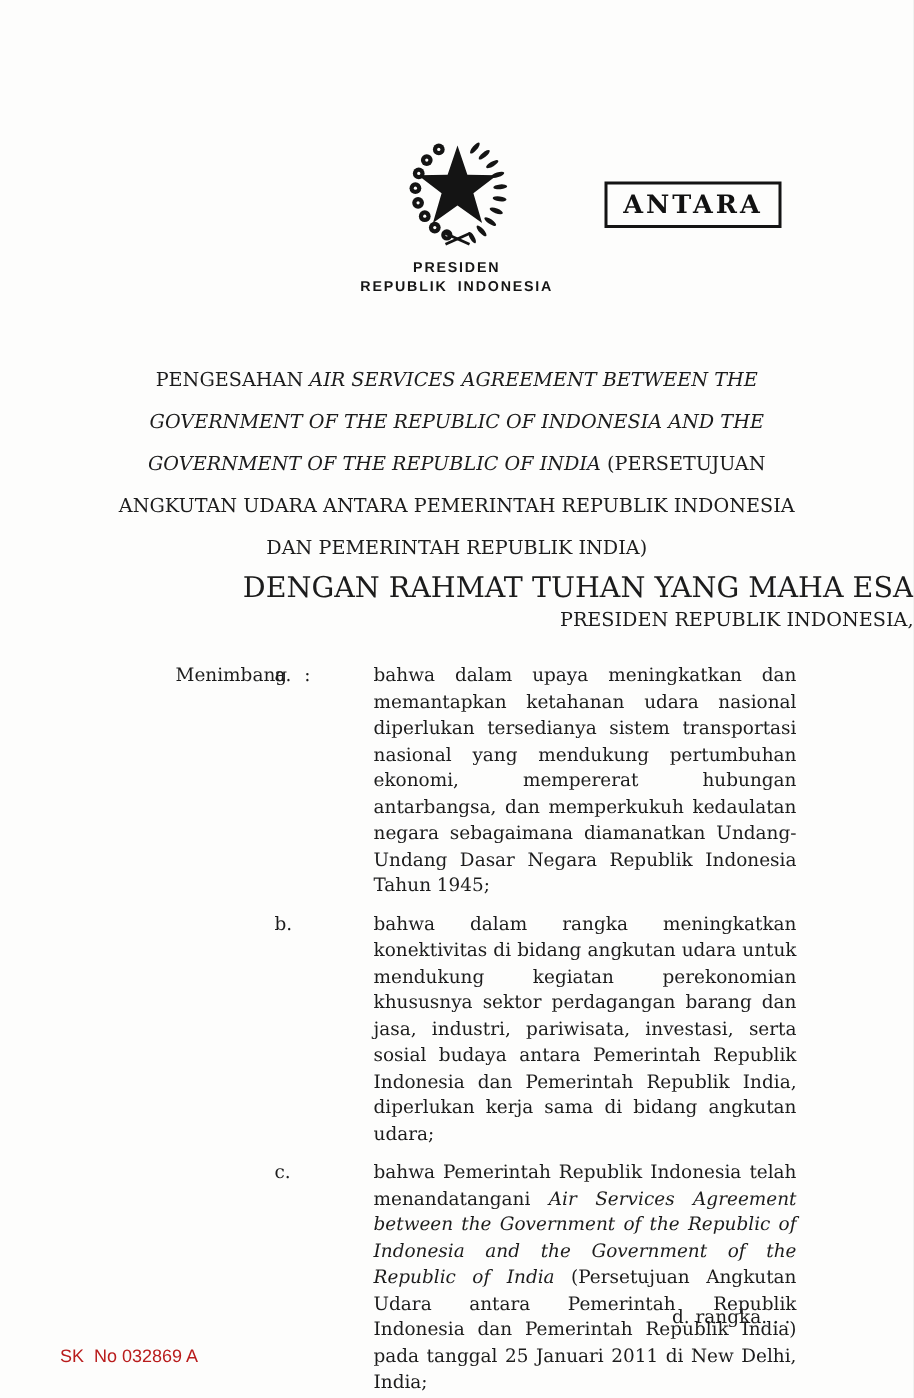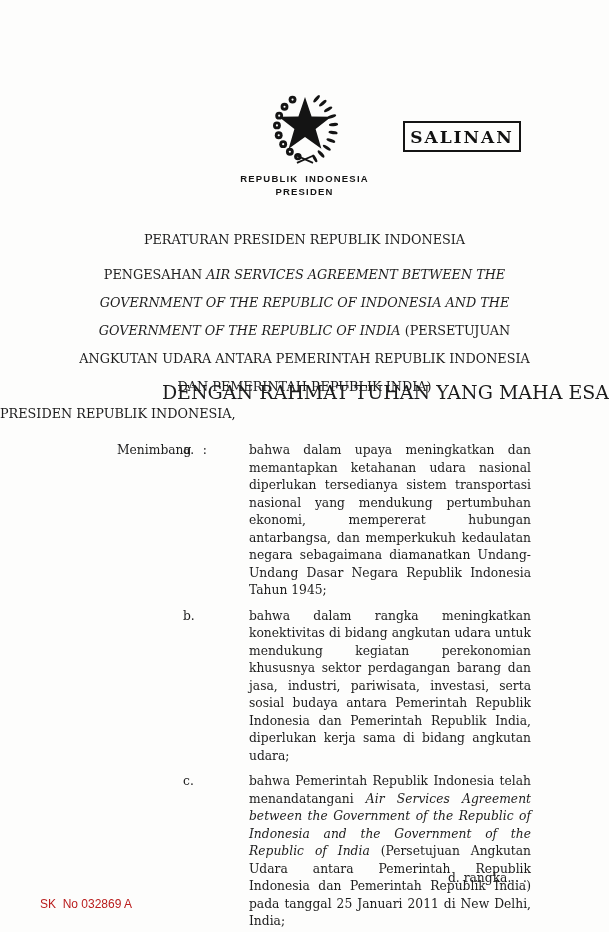--- a/index.html
+++ b/index.html
@@ -73,21 +73,21 @@
     position: absolute;
     top: 381px;
     left: 0; width: 100%;
     text-align: right;
     font-size: 19px;
   }
   .authority {
     position: absolute;
     top: 406px;
     left: 0; width: 100%;
-    text-align: left;
+    text-align: right;
     font-size: 12.8px;
   }
 
   
   .considering {
     position: absolute;
     top: 442px;
     left: 78px;
     width: 453px;
     font-size: 12.3px;
@@ -166,28 +166,27 @@
         <ellipse cx="79.5" cy="67" rx="1.8" ry="5.2" transform="rotate(124 79.5 67)"></ellipse>
         <ellipse cx="73" cy="74" rx="1.8" ry="5.2" transform="rotate(138 73 74)"></ellipse>
         <ellipse cx="66" cy="79" rx="1.7" ry="4.8" transform="rotate(150 66 79)"></ellipse>
       </g>
 
       <g stroke="#141414" stroke-width="2" fill="none">
         <path d="M46,84 L64,76"></path>
         <path d="M64,84 L46,76"></path>
       </g>
     </svg>
+    <div class="lh-line">PRESIDEN</div>
     <div class="lh-line">REPUBLIK  INDONESIA</div>
-    <div class="lh-line">PRESIDEN</div>
   </div>
 
-  <div class="salinan">SALINAN</div>
+  <div class="salinan">ANTARA</div>
 
   <div class="title-block">
-    <div>PERATURAN PRESIDEN REPUBLIK INDONESIA</div>
     <div class="title-subject"><span>PENGESAHAN </span><span style="font-style: italic;">AIR SERVICES AGREEMENT BETWEEN THE GOVERNMENT OF THE REPUBLIC OF INDONESIA AND THE GOVERNMENT OF THE REPUBLIC OF INDIA</span><span> (PERSETUJUAN ANGKUTAN UDARA ANTARA PEMERINTAH REPUBLIK INDONESIA DAN PEMERINTAH REPUBLIK INDIA)</span></div>
   </div>
 
   <div class="invocation">DENGAN RAHMAT TUHAN YANG MAHA ESA</div>
   <div class="authority">PRESIDEN REPUBLIK INDONESIA,</div>
 
   <div class="considering">
     <div class="considering-label">
       <span>Menimbang</span>
       <span>:</span>

